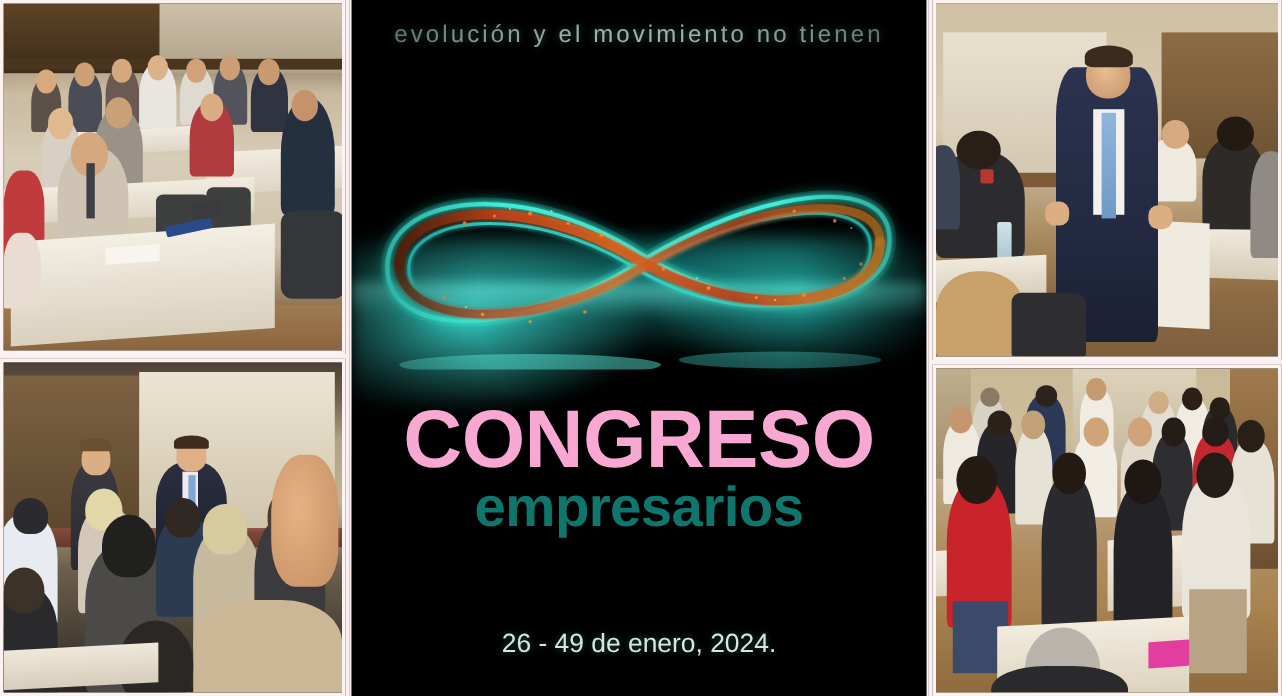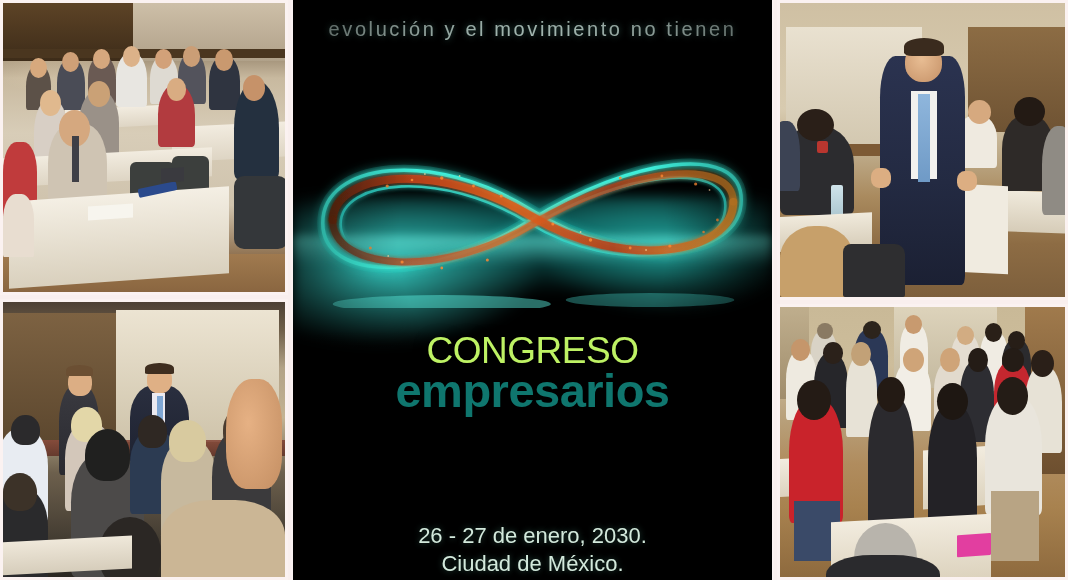--- a/index.html
+++ b/index.html
@@ -169,21 +169,21 @@
   .infinity-wrap {
     position:absolute; left:0; top:128px; width:100%; height:180px;
   }
   .infinity-wrap svg { display:block; width:100%; height:100%; }
 
   .title-block {
     position:absolute; left:0; top:332px; width:100%;
     text-align:center; line-height:1;
   }
   .t-congreso {
-    font-size:37px; font-weight:normal; color:#bef264;
+    font-size:68px; font-weight:bold; color:#f9a8d4;
     letter-spacing:-0.5px;
     text-shadow:0 2px 14px rgba(0,0,0,.7);
   }
   .t-empresarios {
     font-size:47px; font-weight:bold; color:#0f766e;
     letter-spacing:-0.5px; margin-top:-2px;
     text-shadow:0 2px 14px rgba(0,0,0,.7);
   }
   .t-marciales {
     font-size:55px; font-weight:bold; color:#ffffff;
@@ -460,19 +460,18 @@
 
     <div class="fadebottom"></div>
     <div class="vignette"></div>
 
     <div class="title-block">
       <div class="t-congreso">CONGRESO</div>
       <div class="t-empresarios">empresarios</div>
     </div>
 
     <div class="date-block">
-      <div>26 - 27 de enero, 2030.</div>
-      <div>Ciudad de México.</div>
+      <div>26 - 49 de enero, 2024.</div>
     </div>
 
   </div>
 
 </div>
 
 </body></html>

